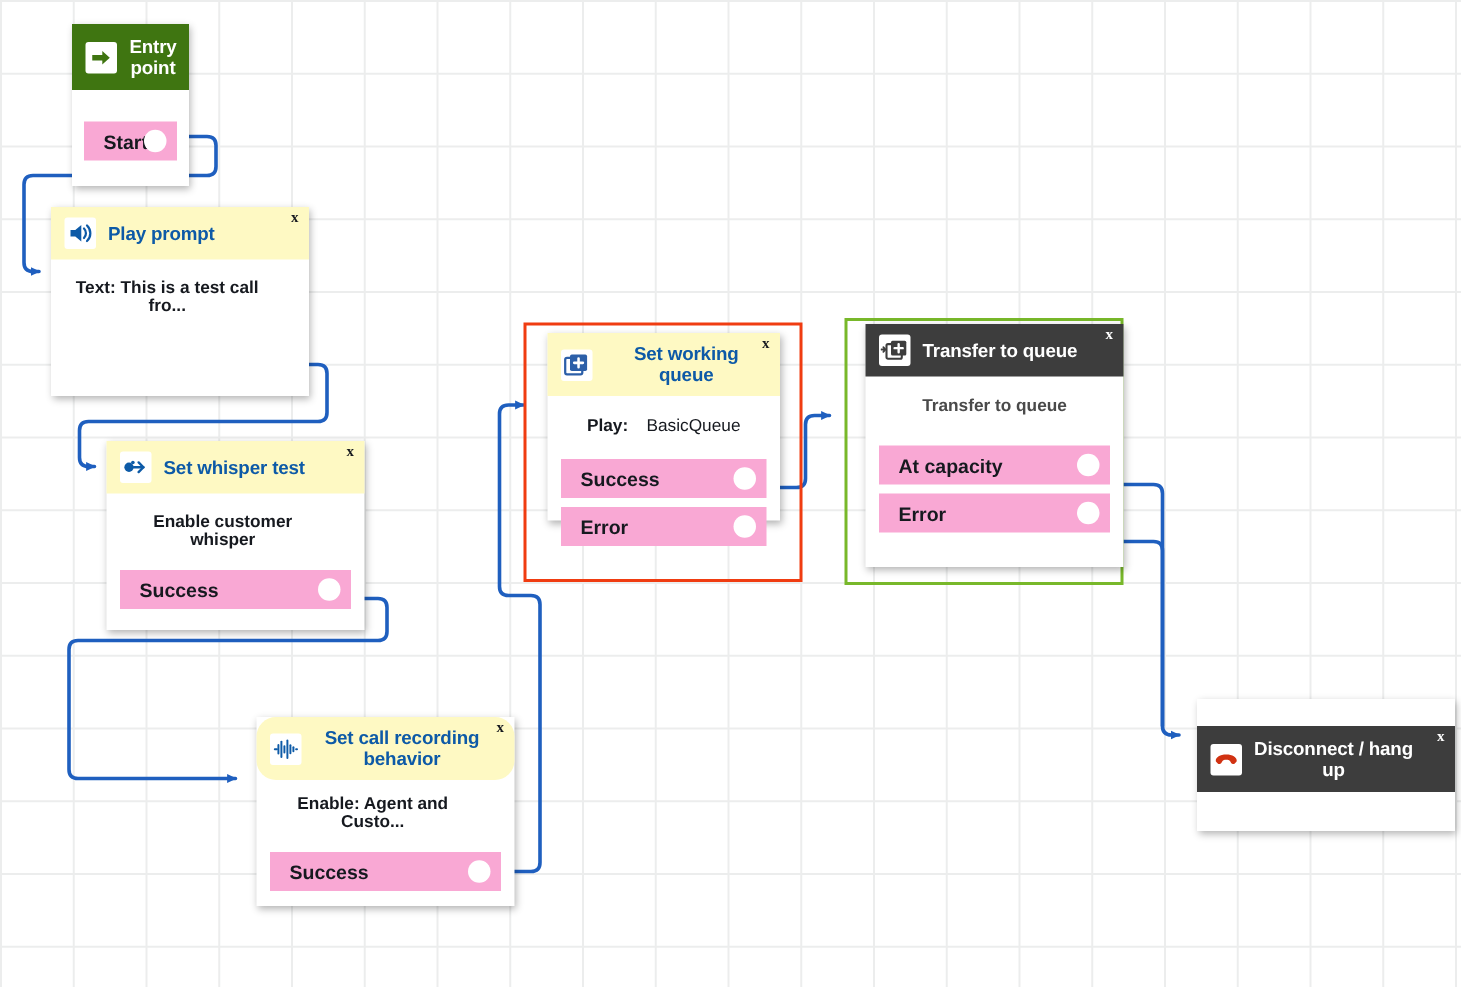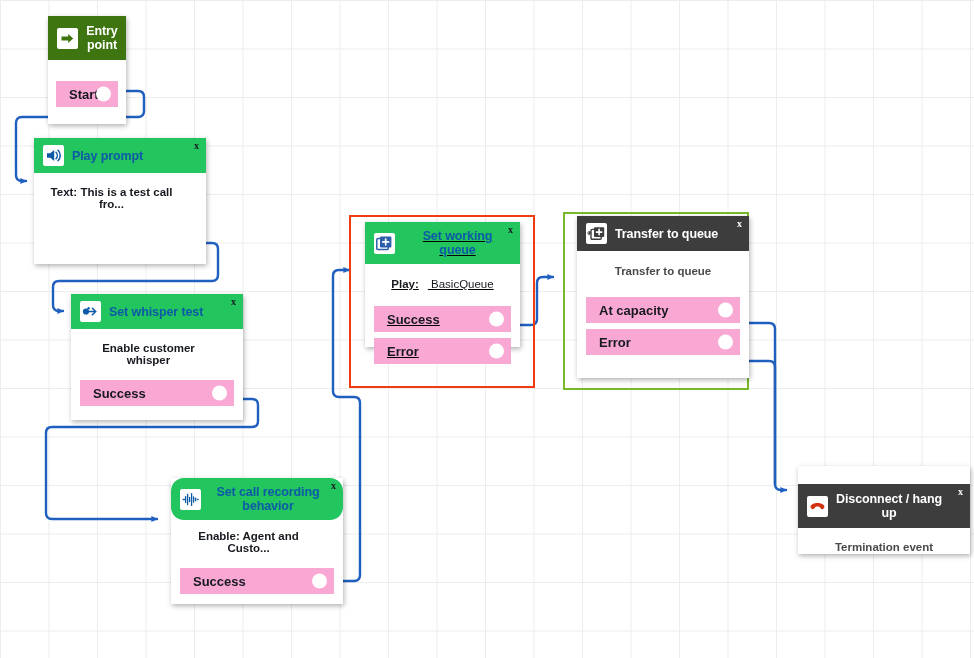--- a/index.html
+++ b/index.html
@@ -29,21 +29,21 @@
     box-shadow:1px 2px 5px rgba(0,0,0,0.30);
     box-sizing:border-box;
   }
   .node .hdr{
     display:flex;align-items:center;
     position:relative;
     padding:7px 8px 7px 9px;
     min-height:30px;
     box-sizing:border-box;
   }
-  .hdr.blue{background:#22c55e;}
+  .hdr.blue{background:#fef9c3;}
   .hdr.green{background:#3f7511;}
   .hdr.dark{background:#3d3d3d;}
 
   .hdr .ttl{
     font-size:12.5px;font-weight:bold;
     line-height:1.12;
     letter-spacing:-0.1px;
   }
   .hdr.blue .ttl{color:#0d5aa7;}
   .hdr.green .ttl{color:#ffffff;}
@@ -205,21 +205,21 @@
     <div class="body" style="padding-top:10px;">Enable: Agent and Custo...</div>
     <div class="ports">
       <div class="port last">
         <span>Success</span>
         <span class="knob"></span>
       </div>
     </div>
   </div>
 
   <div class="sel-red" style="left:349px;top:215px;width:186px;height:173px;"></div>
-  <div class="node" style="left:365px;top:222px;width:155px;height:125px;text-decoration:underline;">
+  <div class="node" style="left:365px;top:222px;width:155px;height:125px;">
     <div class="hdr blue">
       <span class="ico onlight">
         <svg width="19" height="19" viewBox="0 0 19 19">
           <rect x="1.8" y="4.6" width="11.4" height="11.0" rx="1.2" fill="none" stroke="#2c5fa8" stroke-width="1.5"></rect>
           <rect x="5.0" y="2.4" width="11.4" height="11.0" rx="1.2" fill="#2c5fa8"></rect>
           <path d="M10.7 5.0 V10.8 M7.8 7.9 H13.6" stroke="#ffffff" stroke-width="1.7" stroke-linecap="round"></path>
         </svg>
       </span>
       <span class="ttl">Set working queue</span>
       <span class="closeX">x</span>
@@ -270,16 +270,15 @@
   <div class="node" style="left:798px;top:466px;width:172px;height:88px;">
     <div class="hdr dark" style="min-height:44px;margin-top:18px;">
       <span class="ico ondark">
         <svg width="19" height="19" viewBox="0 0 19 19">
           <path d="M2.6 10.6 C2.0 8.2 5.0 6.0 9.5 6.0 C14.0 6.0 17.0 8.2 16.4 10.6 L15.0 12.1 C14.4 12.6 13.3 12.3 12.8 11.6 L12.0 10.4 C11.6 9.8 10.7 9.5 9.5 9.5 C8.3 9.5 7.4 9.8 7.0 10.4 L6.2 11.6 C5.7 12.3 4.6 12.6 4.0 12.1 Z" fill="#d13212"></path>
         </svg>
       </span>
       <span class="ttl" style="max-width:106px;display:block;">Disconnect / hang up</span>
       <span class="closeX">x</span>
     </div>
-    <div class="body reg" style="padding:13px 11px 16px 11px;color:#4a4a4a;">Termination event</div>
   </div>
 
 </div>
 
 </body></html>

